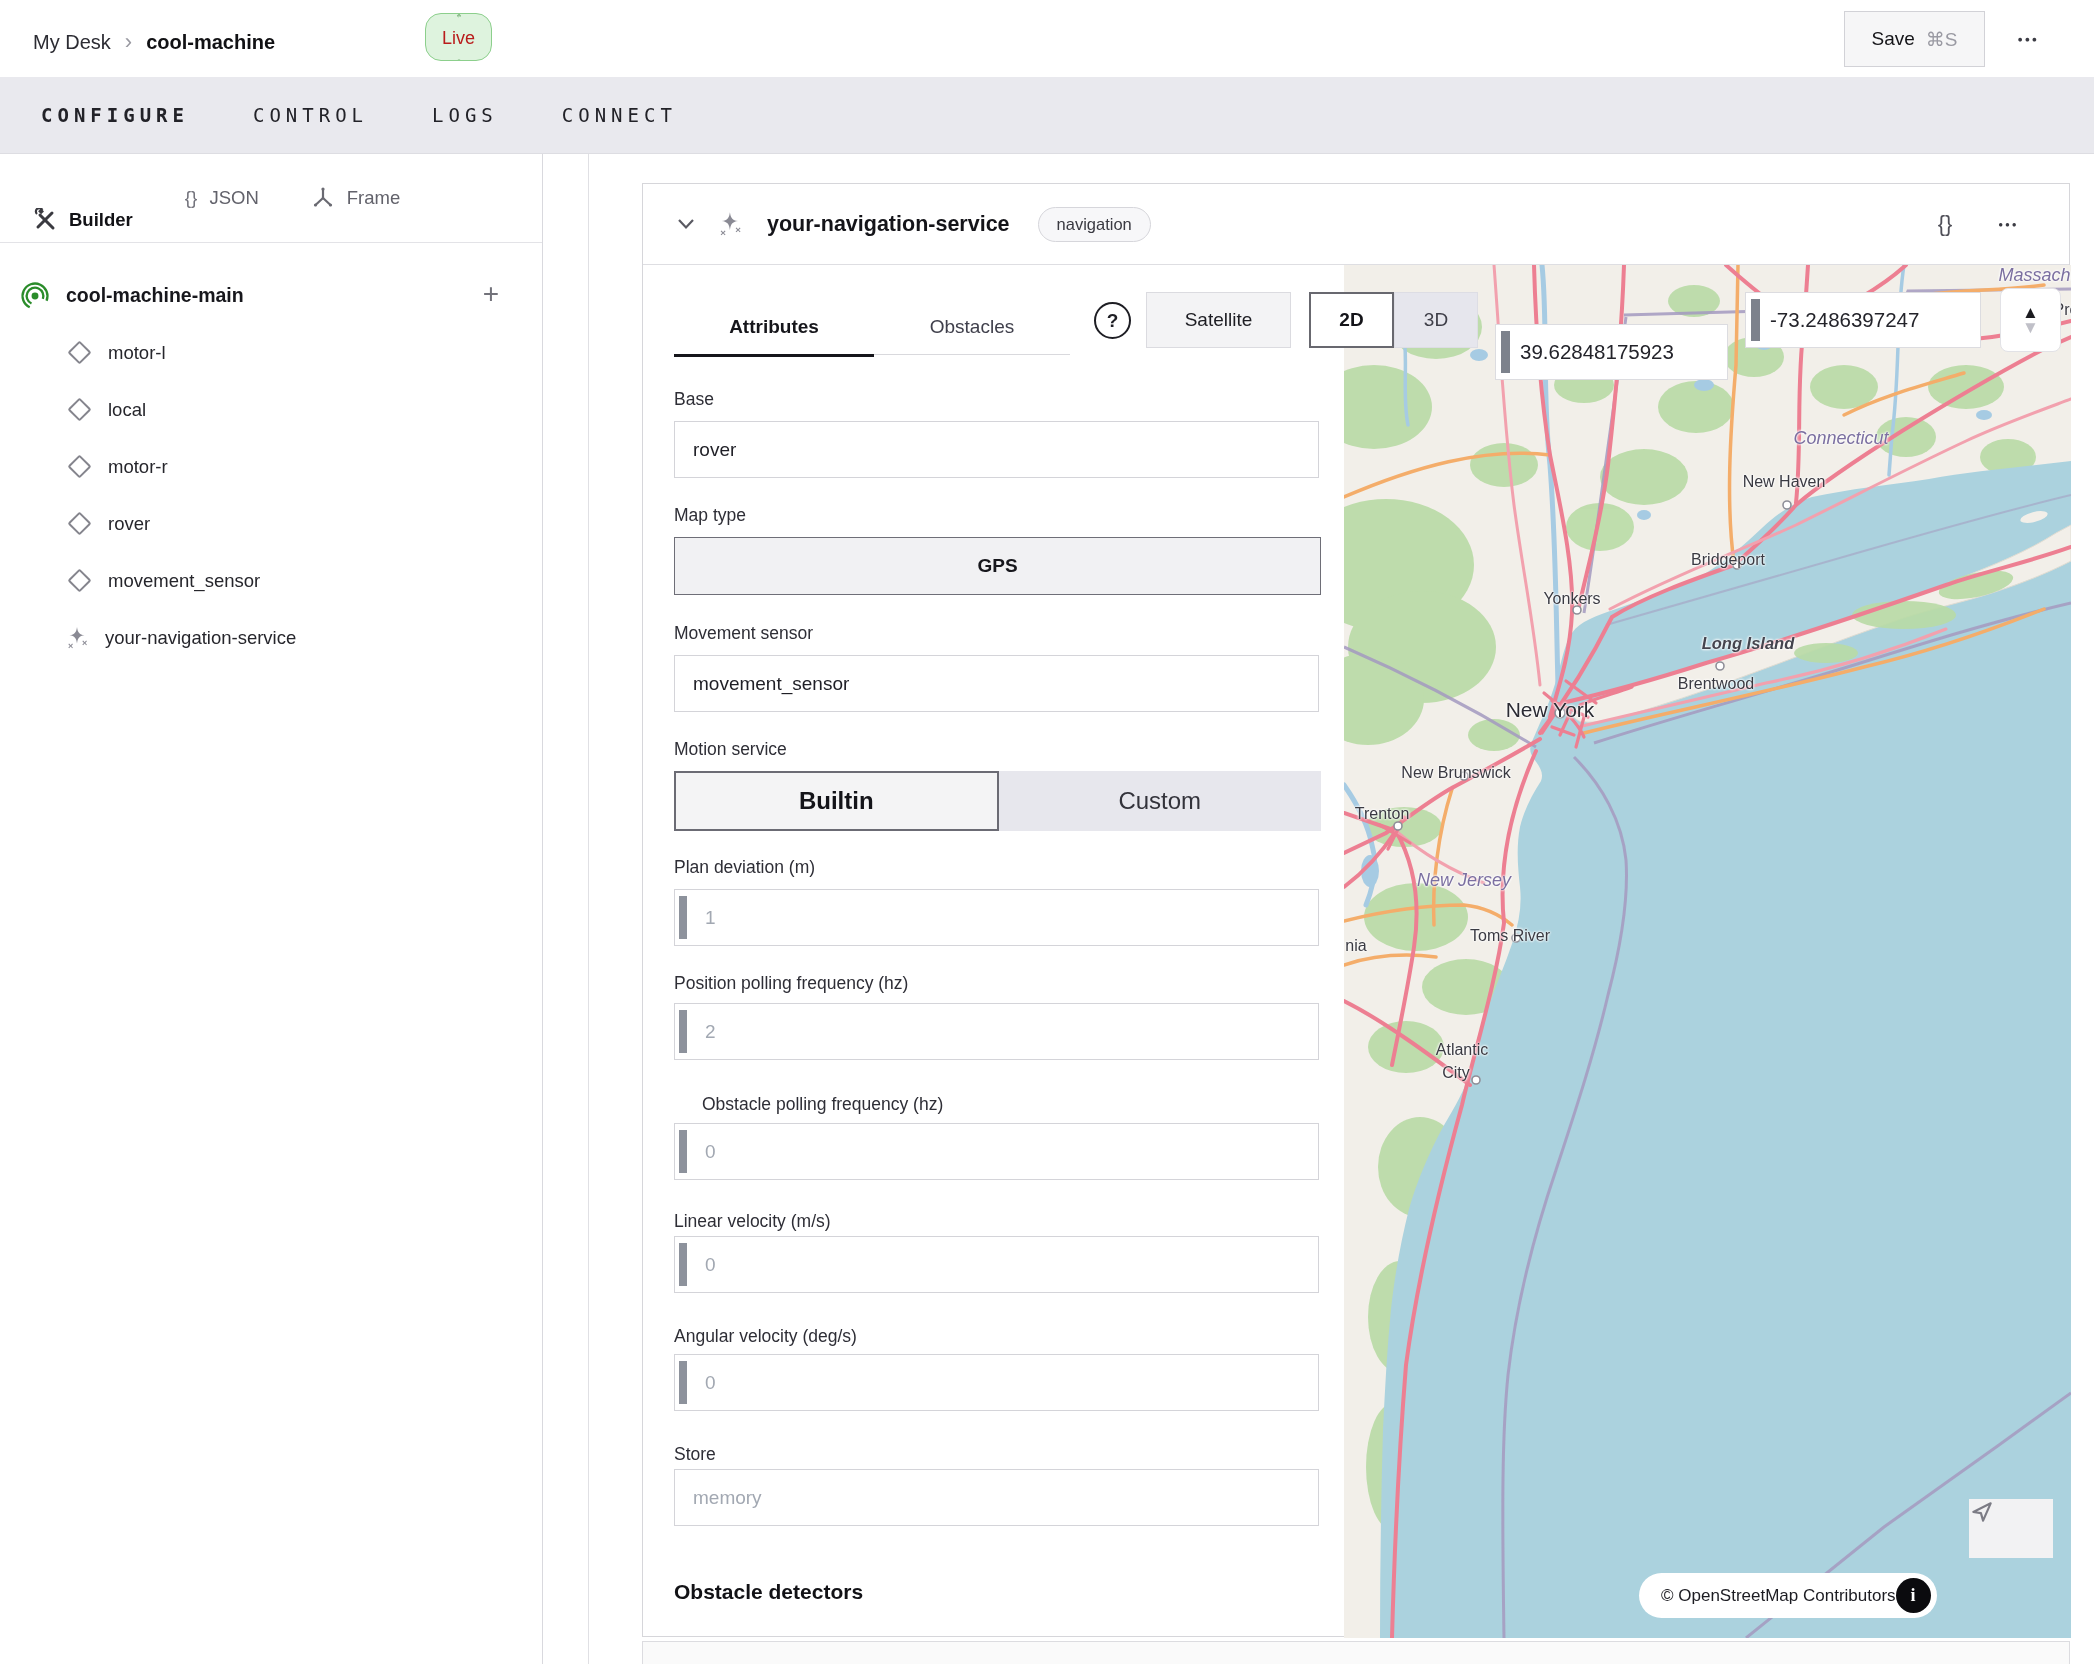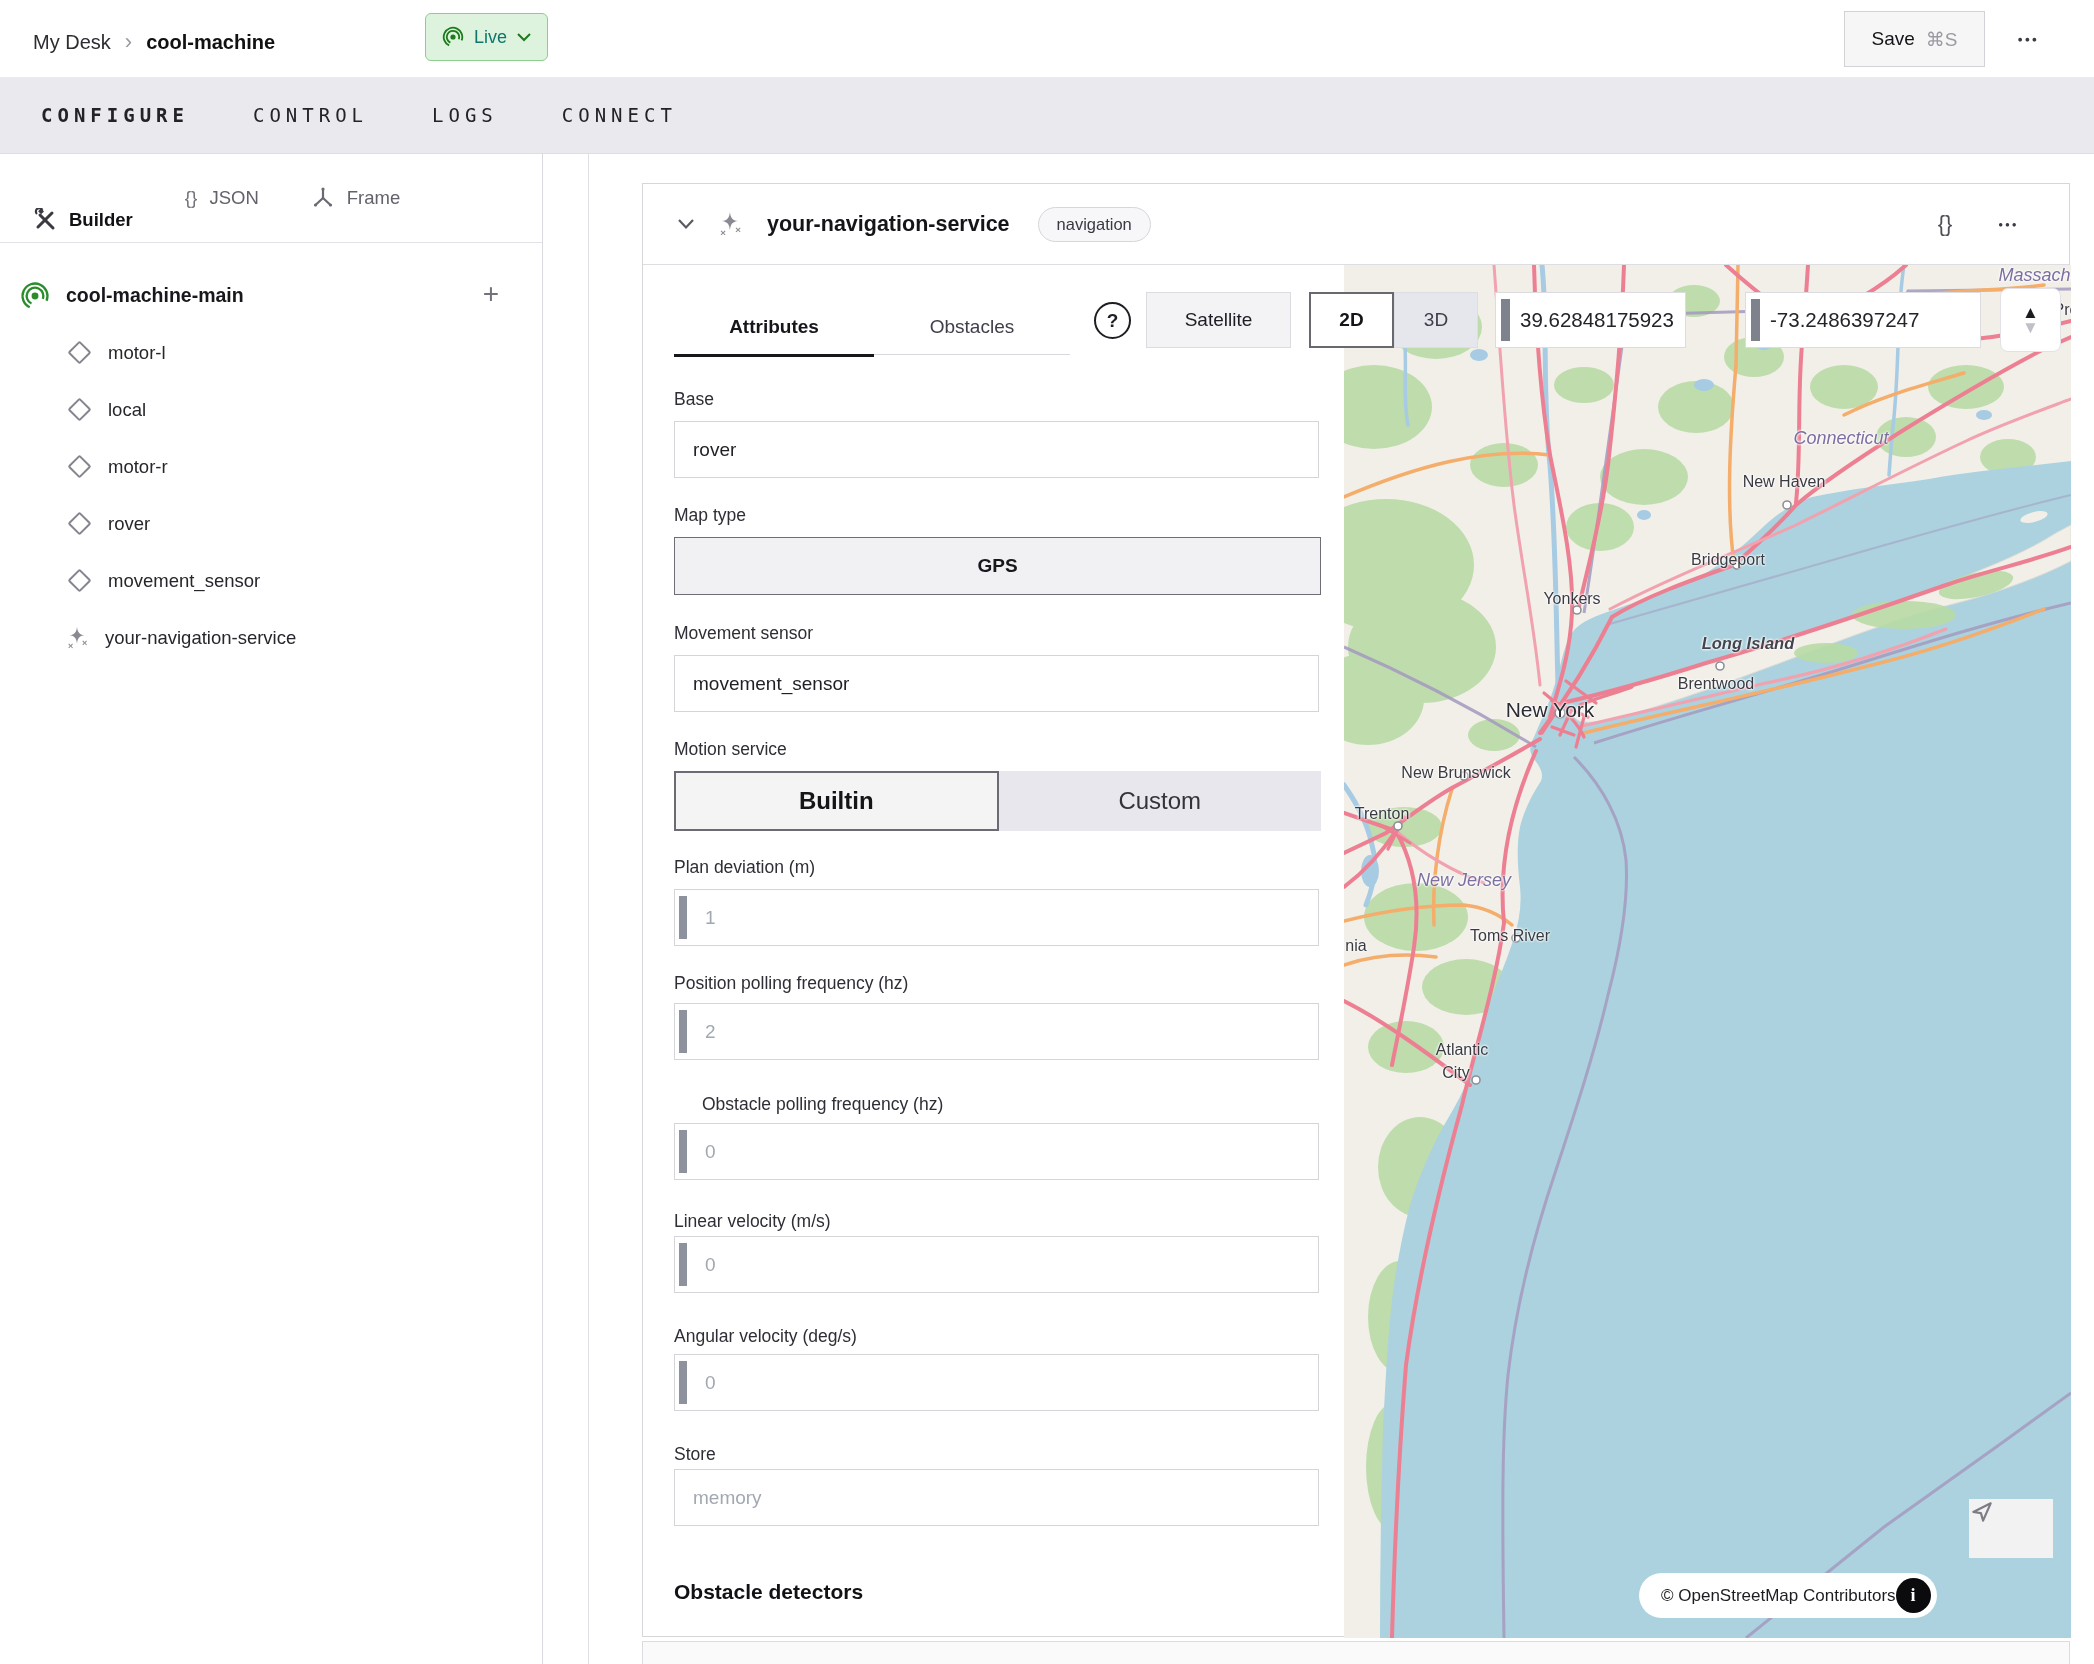--- a/index.html
+++ b/index.html
@@ -5,23 +5,23 @@
   html,body{margin:0;padding:0;background:#fff;}
   .screen{position:relative;width:2094px;height:1664px;background:#fff;overflow:hidden;
           font-family:"Liberation Sans",sans-serif;color:#1e1e24;}
 
   
   .topbar{position:absolute;left:0;top:0;width:100%;height:77px;background:#fff;}
   .crumbs{position:absolute;left:33px;top:0;height:84px;display:flex;align-items:center;gap:14px;font-size:20px;}
   .crumb-root{color:#2c2c33;cursor:pointer;}
   .crumb-sep{color:#9a9aa2;font-size:22px;}
   .crumb-machine{font-weight:700;color:#111114;}
-  .live-pill{position:absolute;left:425px;top:13px;height:46px;border-radius:6px;background:#def3de;
-             border:1px solid #8ccf8c;color:#0f766e;display:flex;align-items:center;gap:10px;
-             padding:0 16px;font-size:18px;cursor:pointer;}
+  .live-pill{position:absolute;left:425px;top:13px;height:46px;border-radius:16px;background:#def3de;
+             border:1px solid #8ccf8c;color:#b91c1c;display:flex;align-items:center;gap:10px;
+             padding:0 16px;font-size:18px;cursor:pointer;flex-direction:column;}
   .save-btn{position:absolute;left:1844px;top:11px;width:139px;height:54px;background:#f6f6f7;
             border:1px solid #d2d2d7;display:flex;align-items:center;justify-content:center;gap:11px;
             font-size:19px;cursor:pointer;}
   .save-label{color:#141418;}
   .save-short{color:#9a9aa3;}
   .top-menu{position:absolute;left:2002px;top:22px;width:52px;height:34px;display:flex;align-items:center;
             justify-content:center;color:#3c3c44;font-size:14px;letter-spacing:3px;cursor:pointer;}
 
   
   .tabbar{position:absolute;left:0;top:77px;width:100%;height:77px;background:#e9e9ee;
@@ -68,21 +68,21 @@
   
   .tool{position:absolute;top:108px;height:56px;box-sizing:border-box;display:flex;align-items:center;justify-content:center;
         font-size:19px;cursor:pointer;}
   .tool-satellite{left:503px;width:145px;background:#f3f3f5;border:1px solid #dbdbe0;color:#1c1c22;}
   .tool-2d{left:666px;width:85px;background:#ffffff;border:2px solid #68686f;font-weight:700;color:#141419;z-index:3;}
   .tool-3d{left:751px;width:84px;background:#e6e6ed;border:1px solid #dddde4;color:#3e3e48;z-index:3;}
   .coord{position:absolute;top:108px;height:56px;background:#fff;border:1px solid #dcdce0;box-sizing:border-box;z-index:3;}
   .coord input{position:absolute;left:24px;top:0;width:calc(100% - 30px);height:100%;border:none;outline:none;
                font-family:"Liberation Sans",sans-serif;font-size:20.5px;color:#23232a;background:transparent;padding:0;}
   .coord .bar{position:absolute;left:5px;top:6px;bottom:6px;width:9px;background:#7d828c;}
-  .coord-lat{left:852px;width:191px;}
+  .coord-lat{left:852px;width:233px;margin-top:32px;}
   .coord-lng{left:1102px;width:236px;}
   .stepper{position:absolute;left:1357px;top:104px;width:59px;height:62px;background:#fff;border:1px solid #e2e2e6;
            border-radius:8px;display:flex;flex-direction:column;align-items:center;justify-content:center;
            line-height:0.9;cursor:pointer;z-index:3;}
   .stepper .up{color:#1b1b20;font-size:17px;}
   .stepper .down{color:#c0c0c8;font-size:17px;}
 
   
   .fld-label{position:absolute;left:31px;font-size:17.5px;color:#2e2e36;}
   .fld{position:absolute;left:31px;width:645px;height:57px;border:1px solid #d4d4d9;box-sizing:border-box;background:#fff;}

